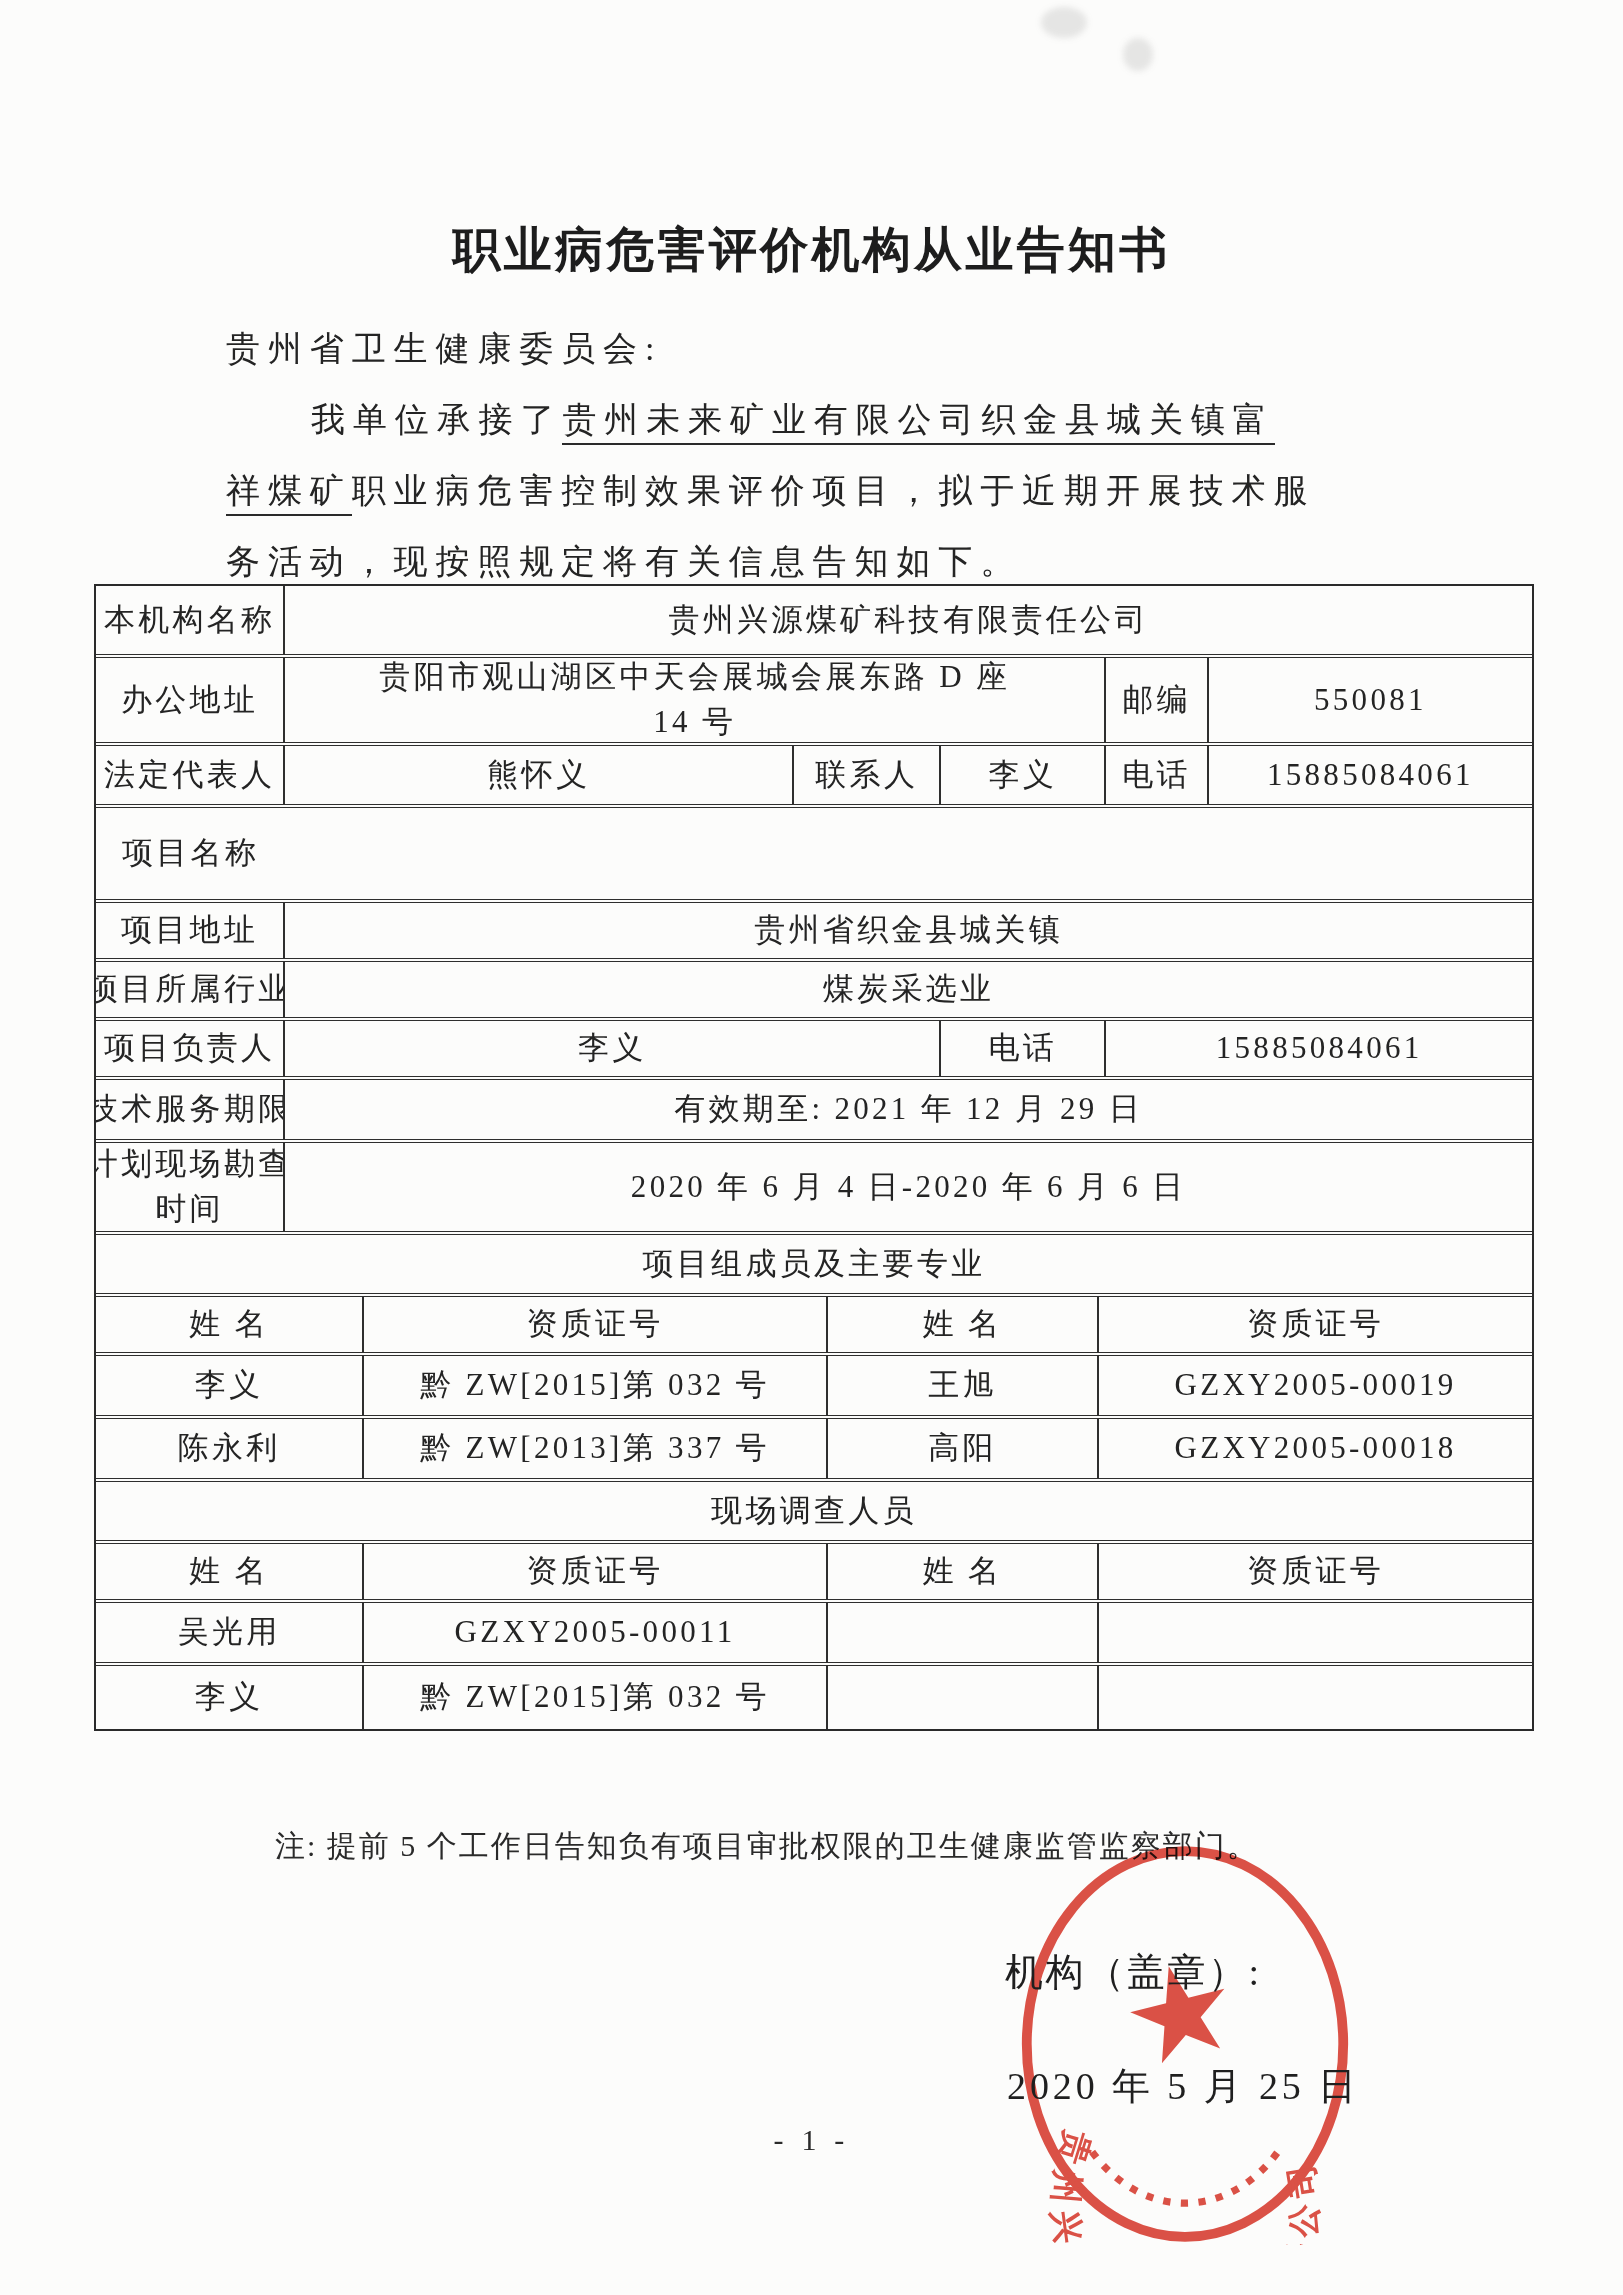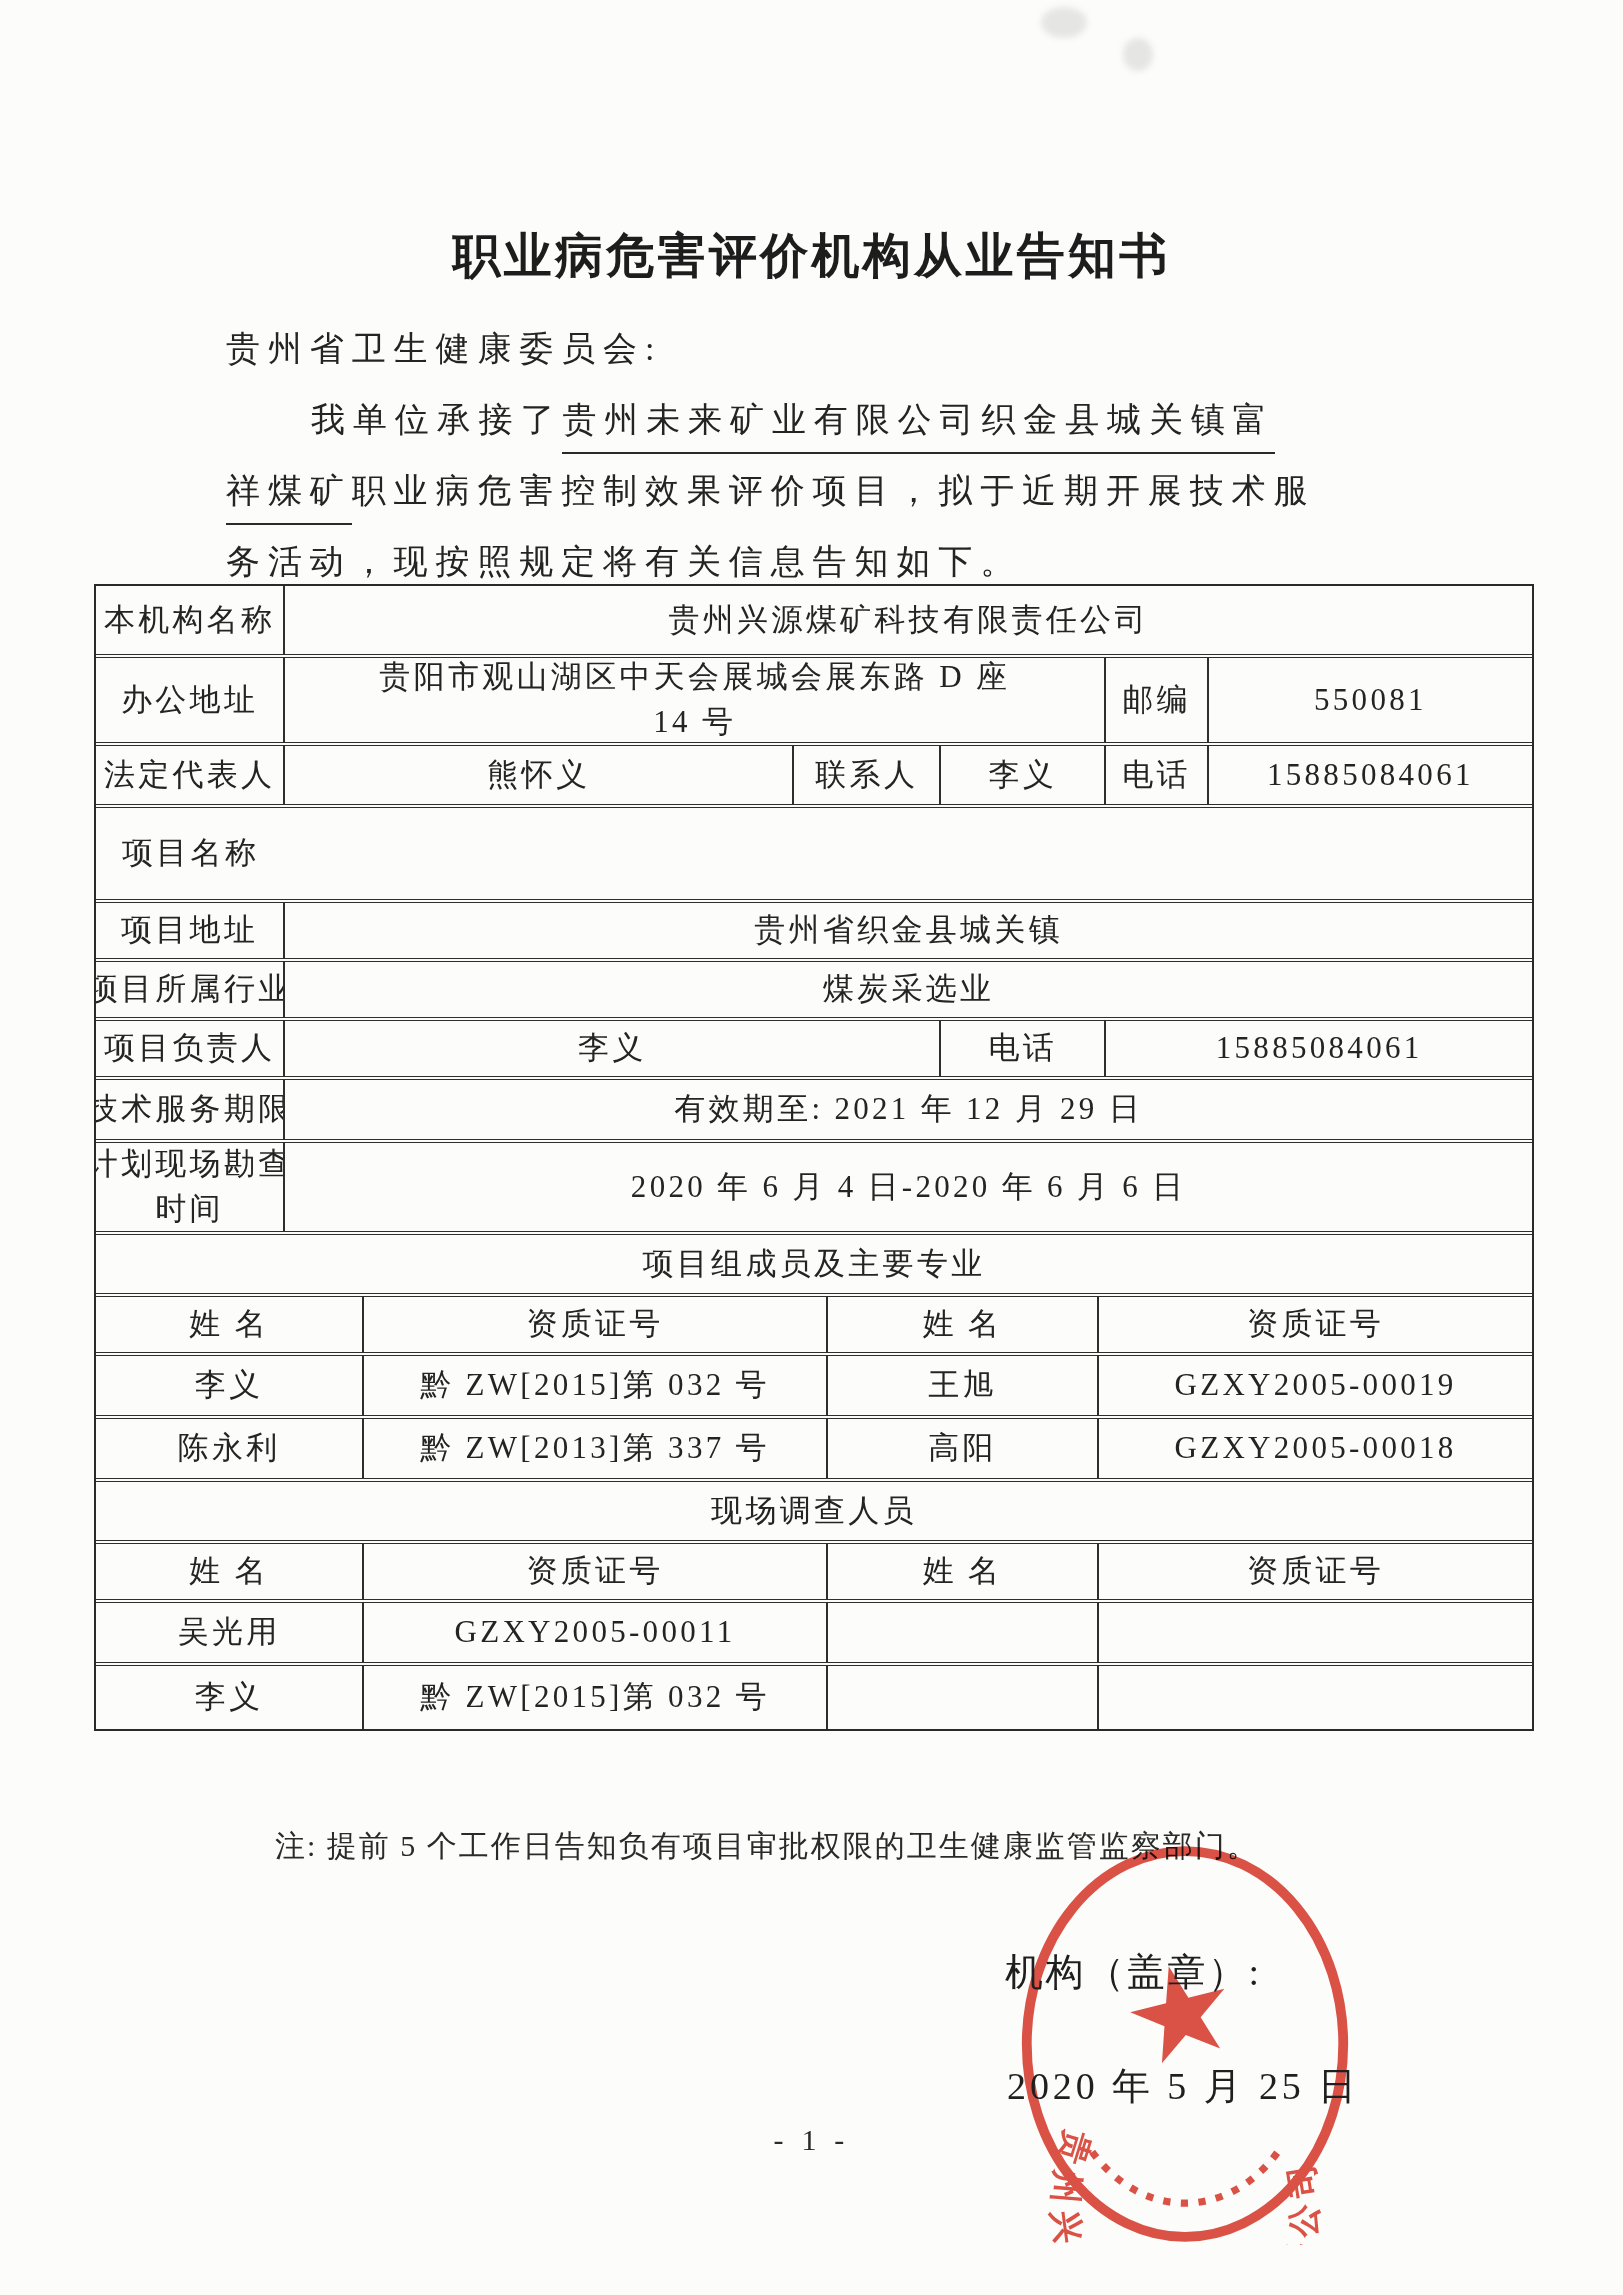--- a/index.html
+++ b/index.html
@@ -4,31 +4,31 @@
 <style>
   html,body{margin:0;padding:0;}
   body{
     width:1623px;height:2295px;position:relative;
     background:#fcfcfb;color:#262626;
     font-family:"Liberation Serif","DejaVu Serif",serif;
     overflow:hidden;
   }
   .smudge{position:absolute;background:rgba(90,90,90,.14);border-radius:50%;filter:blur(3.3px);}
   .doc-title{
-    position:absolute;top:224px;left:0;width:100%;text-align:center;
+    position:absolute;top:218px;left:0;width:100%;text-align:center;
     font-family:"Liberation Sans","DejaVu Sans",sans-serif;
     font-weight:bold;font-size:48px;letter-spacing:3.3px;color:#1d1d1d;
   }
   .para{
     position:absolute;left:226px;top:313px;width:1185px;
     font-size:34px;letter-spacing:7.9px;line-height:71px;color:#242424;
     white-space:nowrap;
   }
   .para .indent{display:inline-block;width:85px;}
-  .ul{text-decoration:none;border-bottom:2.6px solid #2a2a2a;padding-bottom:14px;font-family:Liberation Serif, serif;}
+  .ul{text-decoration:none;border-bottom:2.6px solid #2a2a2a;padding-bottom:5px;font-family:Liberation Serif, serif;}
   
   .info-table{
     position:absolute;left:94px;top:584px;width:1440px;
     border:2.6px solid #2a2a2a;box-sizing:border-box;background:transparent;
   }
   .trow{display:flex;box-sizing:border-box;border-bottom:4.6px double #2e2e2e;}
   .trow:last-child{border-bottom:none;}
   .tcell{
     box-sizing:border-box;border-right:2px solid #2e2e2e;
     display:flex;flex-direction:column;justify-content:center;align-items:center;

